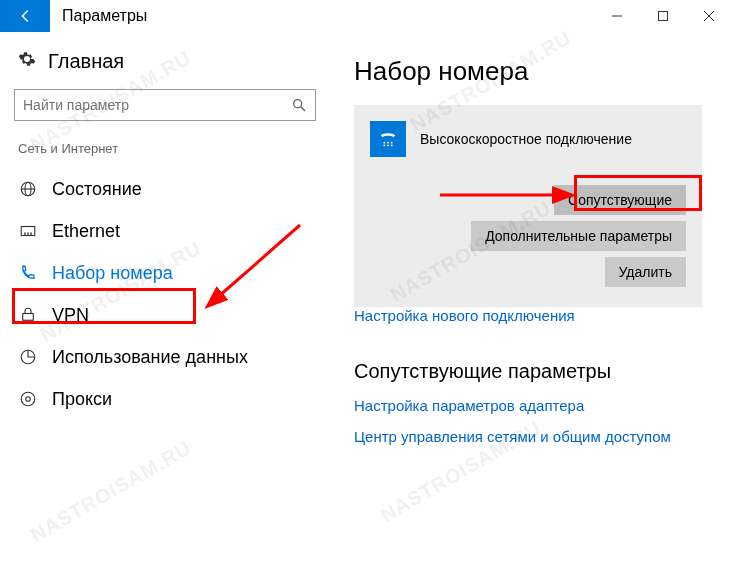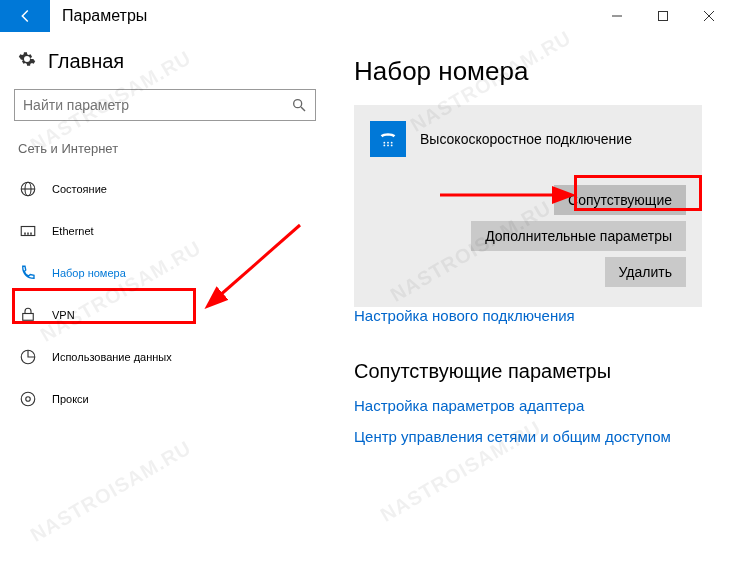--- a/index.html
+++ b/index.html
@@ -16,21 +16,21 @@
 
   .content { display:flex; height: calc(100% - 32px); }
 
   .sidebar { width: 330px; padding: 18px 14px 0 14px; }
   .home-row { display:flex; align-items:flex-start; gap:12px; font-size:20px; color:#000; margin-bottom:16px; padding-left:4px; }
   .home-row .gear { width:18px; height:18px; }
   .search-box { display:flex; align-items:center; border:1px solid #999; height:32px; padding:0 8px; margin-bottom:20px; }
   .search-box input { border:none; outline:none; flex:1; font-size:14px; color:#1d4ed8; background:transparent; }
   .search-box .mag { width:16px; height:16px; }
   .group-label { font-size:13px; color:#666; margin-bottom:12px; padding-left:4px; }
-  .nav-item { display:flex; align-items:center; gap:14px; height:42px; font-size:11px; color:#000; padding-left:4px; }
+  .nav-item { display:flex; align-items:center; gap:14px; height:42px; font-size:18px; color:#000; padding-left:4px; }
   .nav-item .icon { width:20px; height:20px; display:flex; align-items:center; justify-content:center; color:#333; }
   .nav-item.selected { color:#0078d7; }
   .nav-item.selected .icon { color:#0078d7; }
   .nav-highlight { position:absolute; border:3px solid #ff0000; }
 
   .main { flex:1; padding: 24px 30px 0 24px; position:relative; }
   .h1 { font-size:26px; font-weight:400; color:#000; margin-bottom:18px; }
   .conn-box { background:#ececec; padding:16px 16px 20px 16px; position:relative; }
   .conn-top { display:flex; align-items:center; gap:14px; margin-bottom:28px; }
   .conn-icon { width:36px; height:36px; background:#0078d7; display:flex; align-items:center; justify-content:center; }

